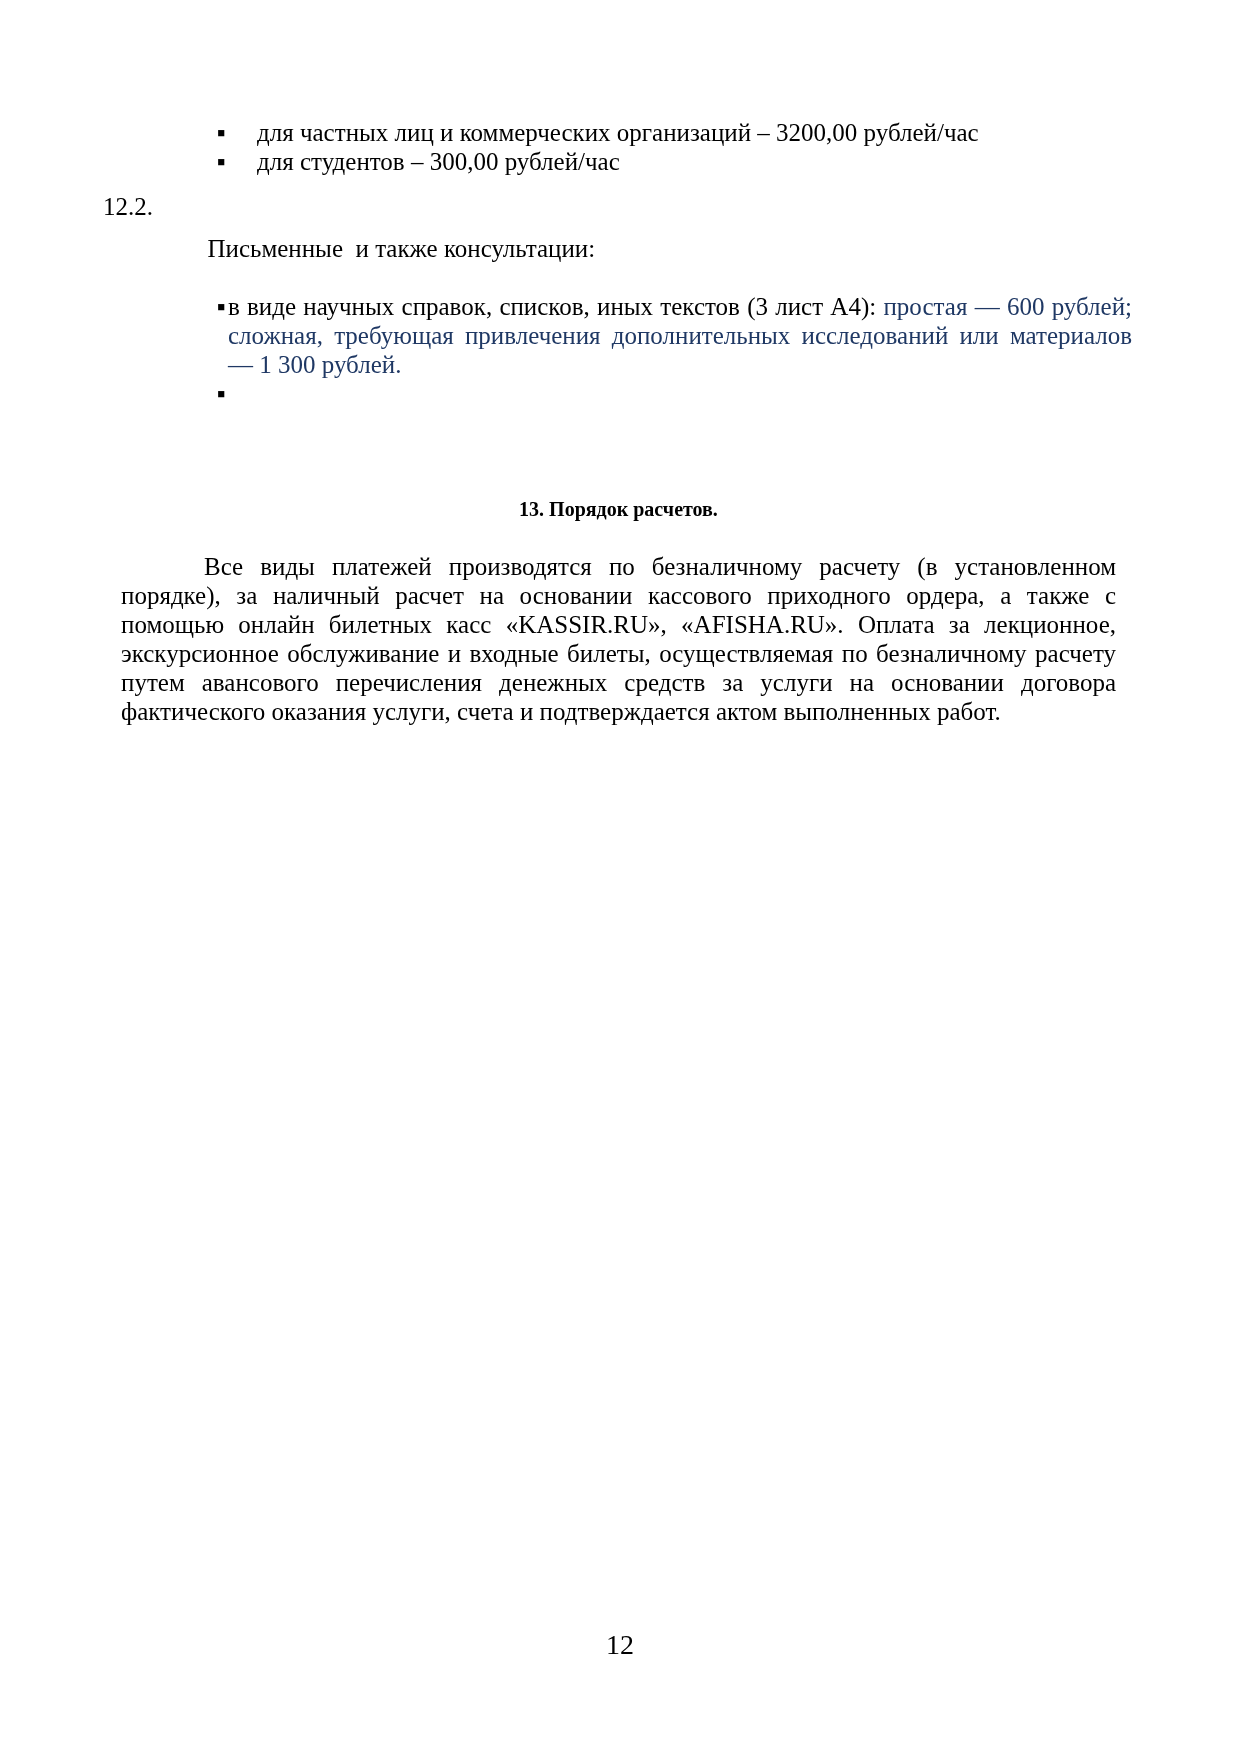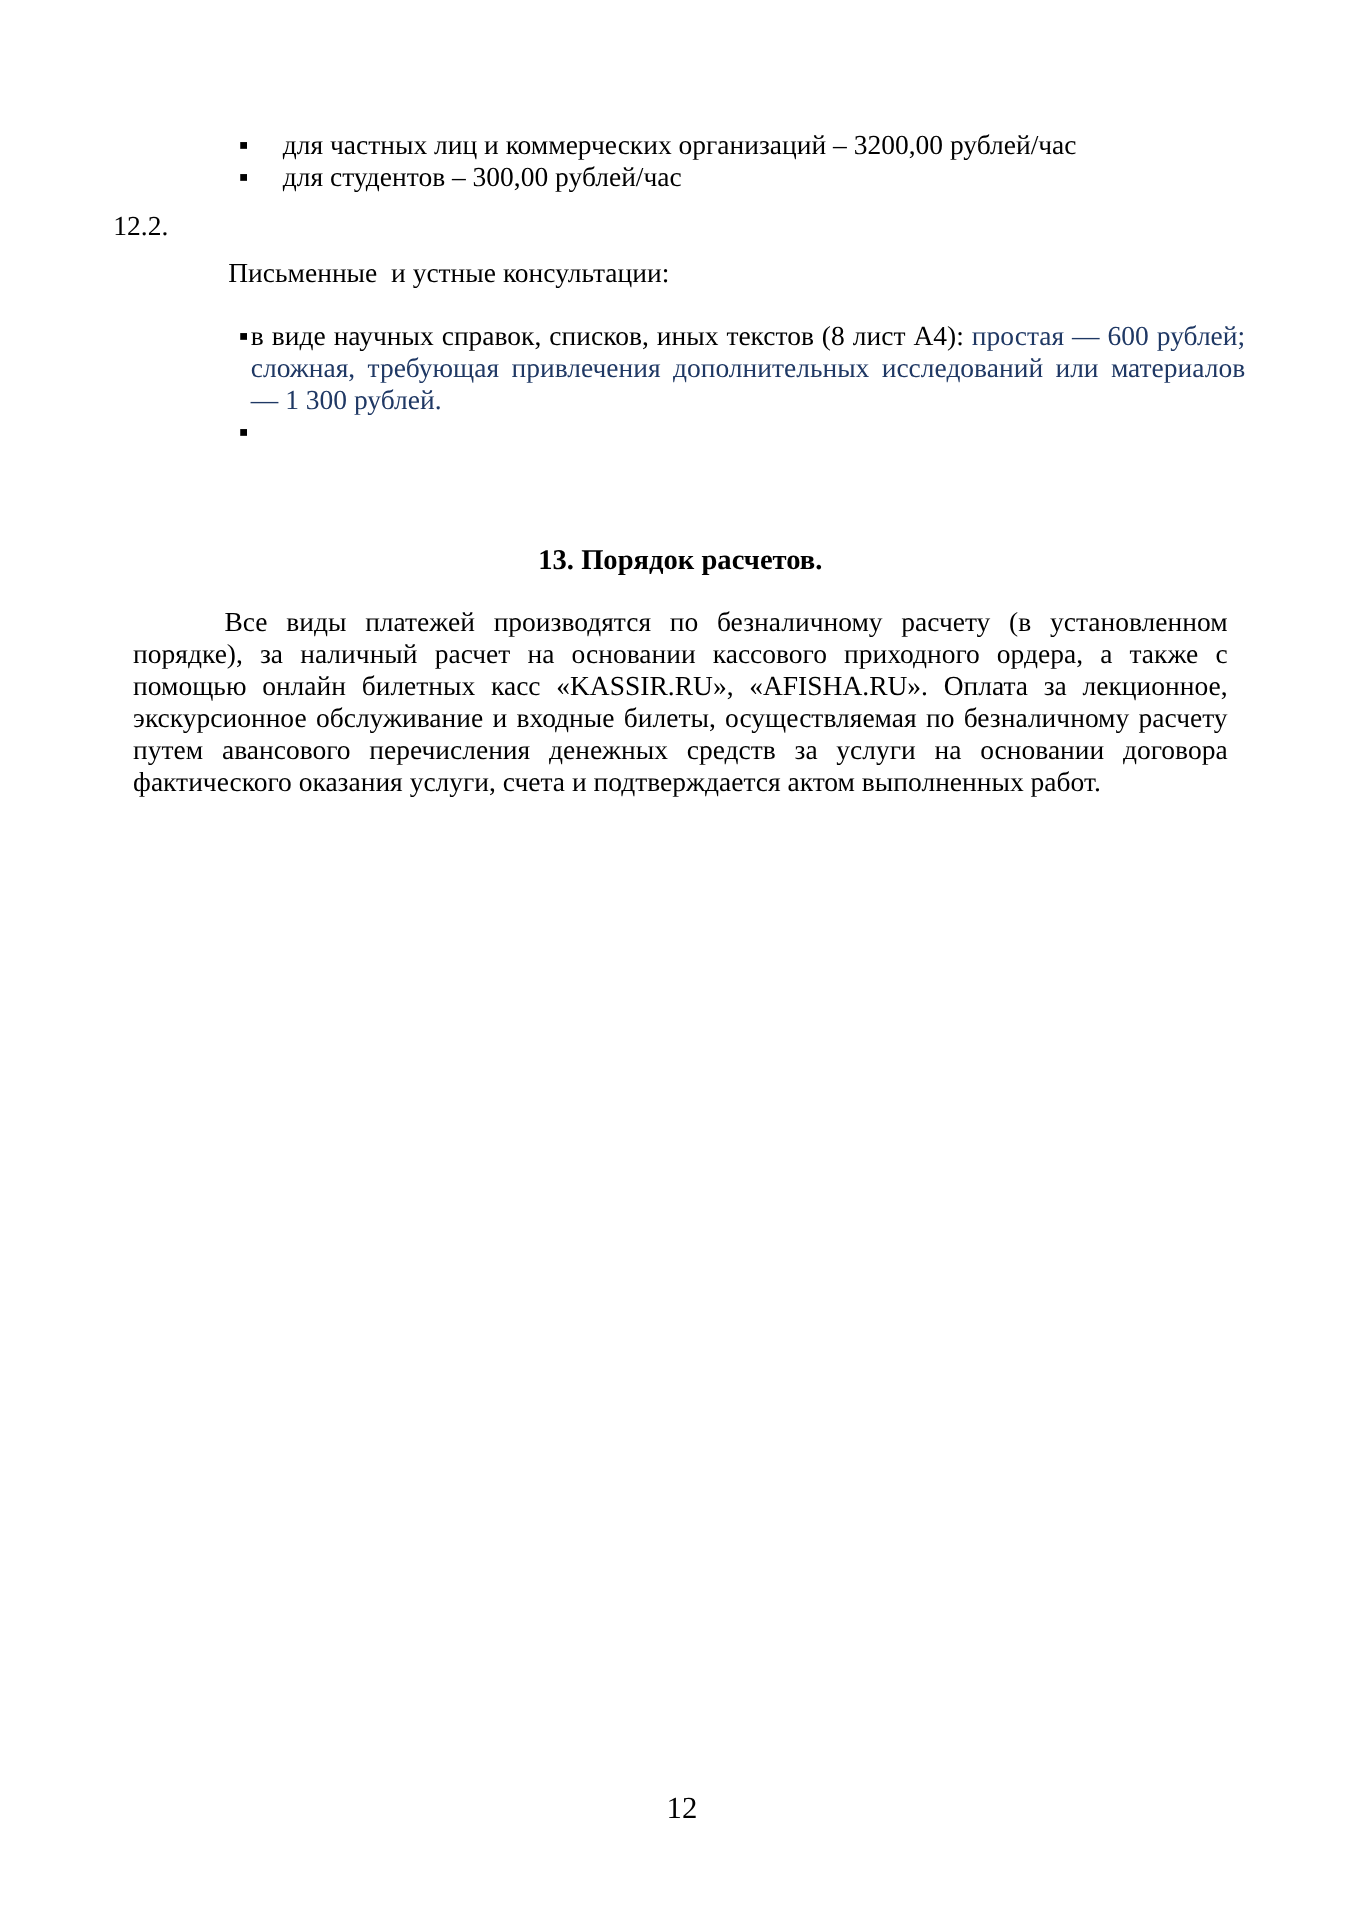--- a/index.html
+++ b/index.html
@@ -54,21 +54,21 @@
     position: absolute;
     left: 112px; 
     top: 0;
     line-height: 29px;
   }
   .navy {
     color: #1f3864;
   }
   .section-heading {
     margin: 28px 0 28px 0;
-    font-size: 26px;
+    font-size: 20px;
     line-height: 30px;
     font-weight: bold;
     text-align: center;
   }
   .body-paragraph {
     margin: 16px;
     text-align: justify;
     text-indent: 83px; 
   }
   .page-number {
@@ -91,26 +91,26 @@
       <span class="bullet">▪</span>
       <span>для частных лиц и коммерческих организаций – 3200,00 рублей/час</span>
     </div>
     <div class="rate-item">
       <span class="bullet">▪</span>
       <span>для студентов – 300,00 рублей/час</span>
     </div>
 
     <div class="clause">
       <span class="num">12.2.</span>
-      <span>Письменные  и устные консультации:</span>
+      <span>Письменные  и также консультации:</span>
     </div>
 
     <div class="sub-item">
       <span class="bullet">▪</span>
-      <span>в виде научных справок, списков, иных текстов (8 лист А4): </span><span class="navy">простая  — 600 рублей; сложная, требующая привлечения дополнительных исследований или материалов — 1 300 рублей.</span>
+      <span>в виде научных справок, списков, иных текстов (3 лист А4): </span><span class="navy">простая  — 600 рублей; сложная, требующая привлечения дополнительных исследований или материалов — 1 300 рублей.</span>
     </div>
     <div class="sub-item nowrap-spaces">
       <span class="bullet">▪</span>
     </div>
 
     <div class="section-heading">13. Порядок расчетов.</div>
 
     <p class="body-paragraph">Все виды платежей производятся по безналичному расчету (в установленном порядке), за наличный расчет на основании кассового приходного ордера, а также с помощью онлайн билетных касс «KASSIR.RU», «AFISHA.RU». Оплата за лекционное, экскурсионное обслуживание и входные билеты, осуществляемая по безналичному расчету путем авансового перечисления денежных средств за услуги на основании договора фактического оказания услуги, счета и подтверждается актом выполненных работ.</p>
 
   </div>

